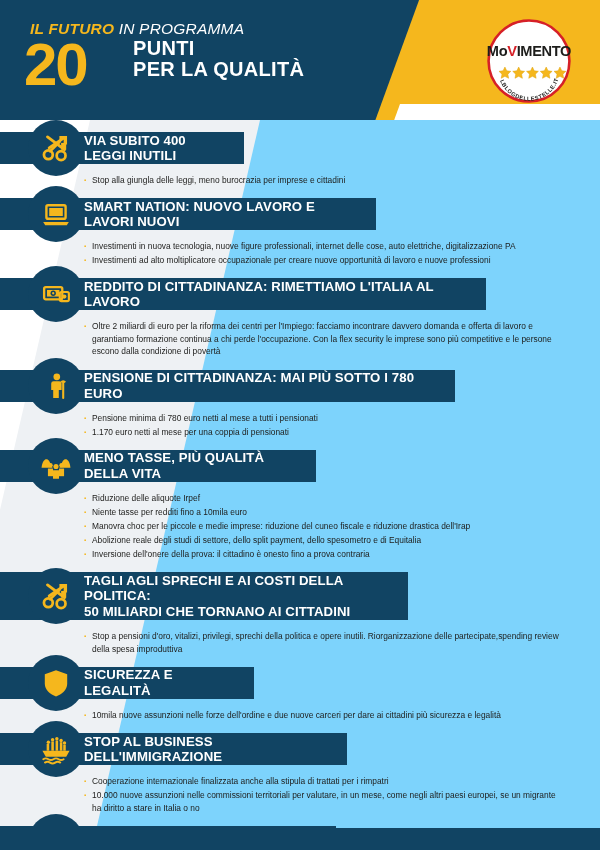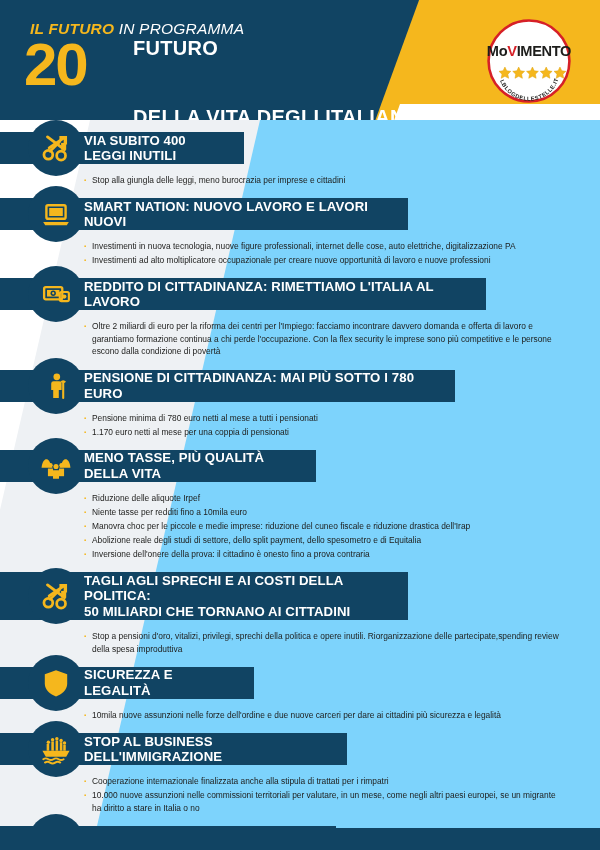--- a/index.html
+++ b/index.html
@@ -217,21 +217,22 @@
     <div class="hdr-yellow"></div>
     <div class="hdr-white-wedge"></div>
 
     <div class="hdr-kicker">
       <span class="k-yellow">IL FUTURO</span><span class="k-white"> IN PROGRAMMA</span>
     </div>
 
     <div class="hdr-num">20</div>
 
     <div class="hdr-lines">
-      <div class="hl1">FUTURO</div>
+      <div class="hl1">PUNTI</div>
+      <div class="hl2">PER LA QUALITÀ</div>
       <div class="hl3">DELLA VITA DEGLI ITALIANI</div>
     </div>
 
     <svg class="logo" viewBox="0 0 100 100">
       <circle cx="50" cy="50" r="47" fill="#ffffff" stroke="#d62027" stroke-width="3"></circle>
       <circle cx="50" cy="50" r="43" fill="#ffffff" stroke="#ffffff" stroke-width="1"></circle>
       <text x="50" y="44" text-anchor="middle" font-family="Liberation Sans, sans-serif" font-size="17" font-weight="bold" fill="#1d1d1b" letter-spacing="-0.4">
         <tspan>Mo</tspan><tspan fill="#d62027">V</tspan><tspan>IMENTO</tspan>
       </text>
       <g fill="#f5b71d" stroke="#e0a514" stroke-width="0.6">
@@ -267,21 +268,21 @@
         <path d="M13 24 L24 13" stroke="#f5b71d" stroke-width="3.2" stroke-linecap="round"></path>
       </svg>
           </div>
         </div>
         <div class="bullets">
           <div class="bullet">Stop alla giungla delle leggi, meno burocrazia per imprese e cittadini</div>
         </div>
       </div>
       <div class="section">
         <div class="bar-row">
-          <div class="bar" style="width: 408px;">
+          <div class="bar" style="width: 376px;">
             <div class="bar-title">SMART NATION: NUOVO LAVORO E LAVORI NUOVI</div>
           </div>
           <div class="icon-circle">
             <svg viewBox="0 0 40 40" width="32" height="32">
         <rect x="8" y="9" width="24" height="17" rx="2" fill="none" stroke="#f5b71d" stroke-width="3"></rect>
         <rect x="11.5" y="12.5" width="17" height="10" fill="#f5b71d"></rect>
         <path d="M4 30 h32 l-2.5 4 h-27z" fill="#f5b71d"></path>
       </svg>
           </div>
         </div>

